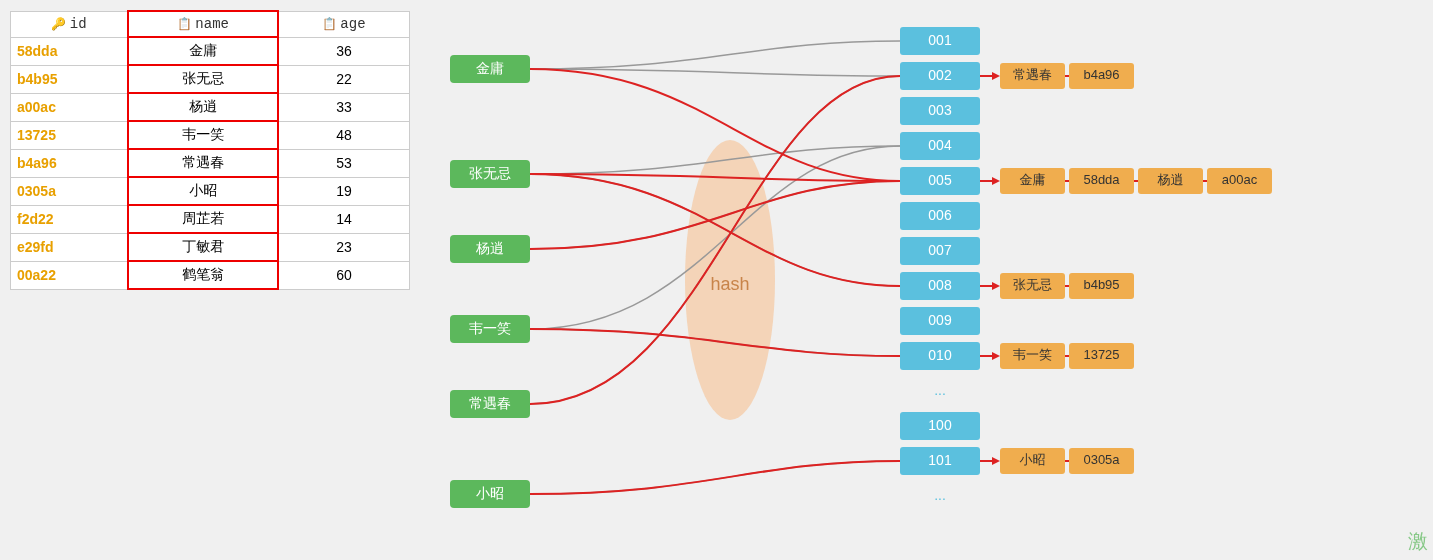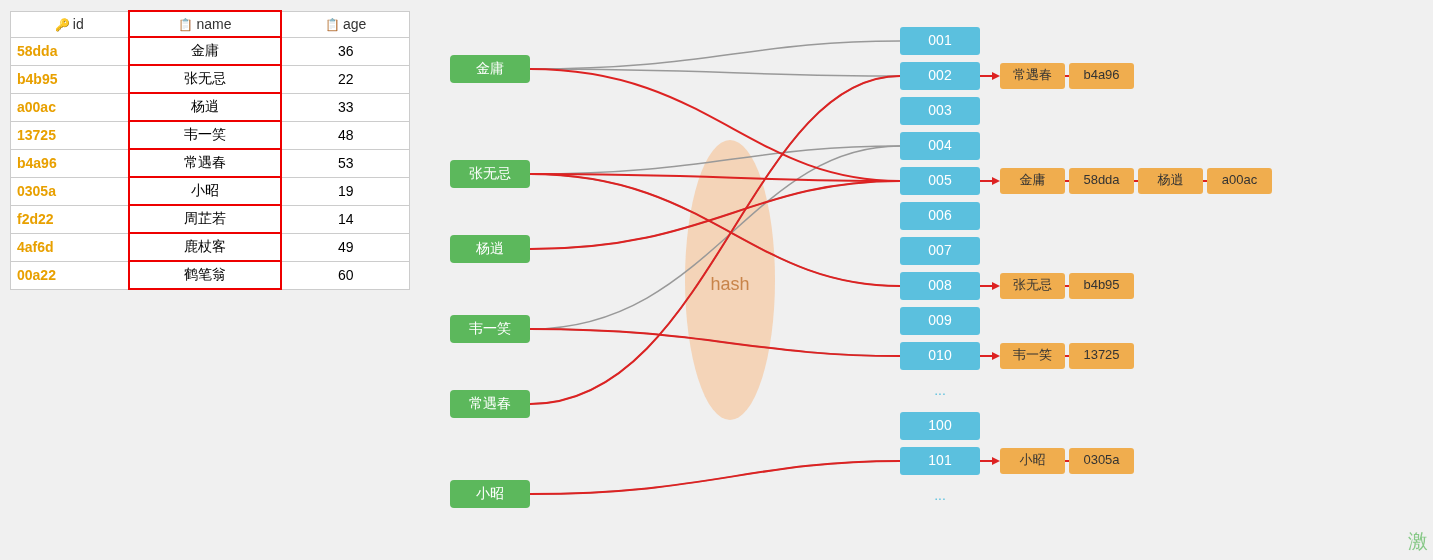--- a/index.html
+++ b/index.html
@@ -26,20 +26,21 @@
     }
 
     .data-table th {
       background: #fff;
       border: 1px solid #ccc;
       padding: 4px 10px;
       font-size: 14px;
       color: #333;
       font-weight: normal;
       text-align: center;
+      font-family: Liberation Mono, monospace;
     }
 
     .data-table td {
       background: #fff;
       border: 1px solid #ccc;
       padding: 4px 10px;
       font-size: 14px;
       text-align: center;
     }
 
@@ -136,23 +137,23 @@
           <td class="id-col">0305a</td>
           <td class="name-col">小昭</td>
           <td>19</td>
         </tr>
         <tr>
           <td class="id-col">f2d22</td>
           <td class="name-col">周芷若</td>
           <td>14</td>
         </tr>
         <tr>
-          <td class="id-col">4af6d</td>
-          <td class="name-col">鹿杖客</td>
-          <td>49</td>
+          <td class="id-col">e29fd</td>
+          <td class="name-col">丁敏君</td>
+          <td>23</td>
         </tr>
         <tr>
           <td class="id-col">00a22</td>
           <td class="name-col">鹤笔翁</td>
           <td>60</td>
         </tr>
       </tbody>
   </table>
 </div>
 

